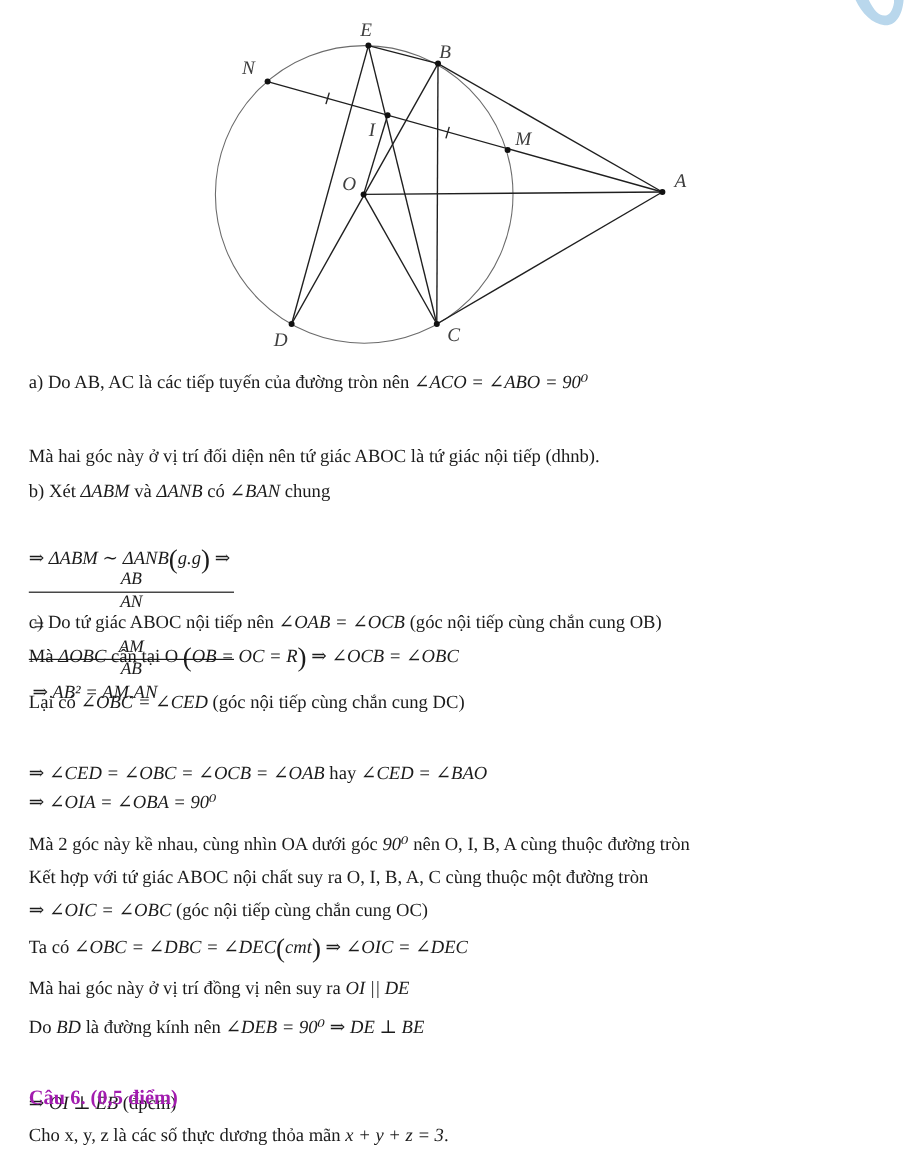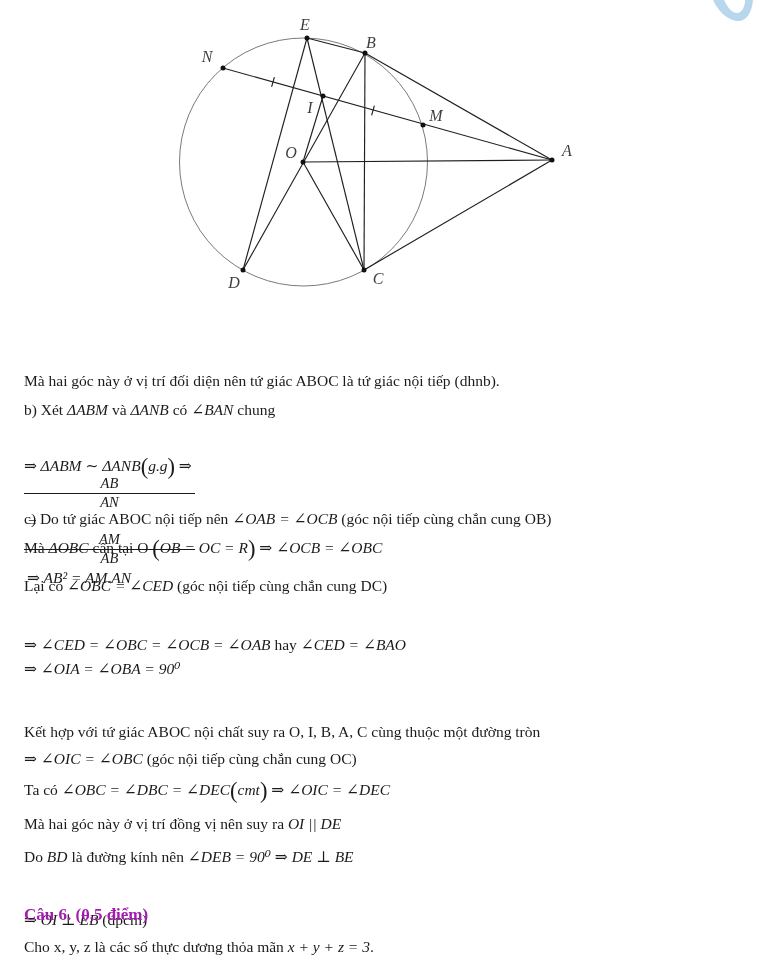--- a/index.html
+++ b/index.html
@@ -71,28 +71,30 @@
       <text x="310" y="113" class="plabel">I</text>
       <text x="436" y="121" class="plabel">M</text>
       <text x="291" y="158" class="plabel">O</text>
       <text x="567" y="156" class="plabel">A</text>
       <text x="234" y="288" class="plabel">D</text>
       <text x="378" y="284" class="plabel">C</text>
     </svg>
 
   <div class="solution">
 
+  <div class="line" style="top: 308px;"><span class="p">a) Do AB, AC là các tiếp tuyến của đường tròn nên  </span><span class="m">∠ACO = ∠ABO = 90⁰</span></div>
       <div class="line" style="top: 370px;"><span class="p">Mà hai góc này ở vị trí đối diện nên tứ giác ABOC là tứ giác nội tiếp (dhnb).</span></div>
       <div class="line" style="top: 399px;"><span class="p">b) Xét </span><span class="m">ΔABM</span><span class="p"> và </span><span class="m">ΔANB</span><span class="p"> có </span><span class="m">∠BAN</span><span class="p"> chung</span></div>
       <div class="line" style="top: 455px;"><span class="m">⇒ ΔABM ∼ ΔANB</span><span class="bp">(</span><span class="m">g.g</span><span class="bp">)</span><span class="m"> ⇒ </span><span class="frac"><span class="num">AB</span><span class="den">AN</span></span><span class="m"> = </span><span class="frac"><span class="num">AM</span><span class="den">AB</span></span><span class="m"> ⇒ AB² = AM.AN</span></div>
       <div class="line" style="top: 508px;"><span class="p">c) Do tứ giác ABOC nội tiếp nên  </span><span class="m">∠OAB = ∠OCB</span><span class="p"> (góc nội tiếp cùng chắn cung OB)</span></div>
       <div class="line" style="top: 537px;"><span class="p">Mà </span><span class="m">ΔOBC</span><span class="p"> cân tại O </span><span class="bp">(</span><span class="m">OB = OC = R</span><span class="bp">)</span><span class="m"> ⇒ ∠OCB = ∠OBC</span></div>
       <div class="line" style="top: 575px;"><span class="p">Lại có  </span><span class="m">∠OBC = ∠CED</span><span class="p"> (góc nội tiếp cùng chắn cung DC)</span></div>
       <div class="line" style="top: 634px;"><span class="m">⇒ ∠CED = ∠OBC = ∠OCB = ∠OAB</span><span class="p"> hay  </span><span class="m">∠CED = ∠BAO</span></div>
       <div class="line" style="top: 658px;"><span class="m">⇒ ∠OIA = ∠OBA = 90⁰</span></div>
+      <div class="line" style="top: 693px;"><span class="p">Mà 2 góc này kề nhau, cùng nhìn OA dưới góc  </span><span class="m">90⁰</span><span class="p">  nên O, I, B, A cùng thuộc đường tròn</span></div>
       <div class="line" style="top: 721px;"><span class="p">Kết hợp với tứ giác ABOC nội chất suy ra O, I, B, A, C cùng thuộc một đường tròn</span></div>
       <div class="line" style="top: 748px;"><span class="m">⇒ ∠OIC = ∠OBC</span><span class="p"> (góc nội tiếp cùng chắn cung OC)</span></div>
       <div class="line" style="top: 779px;"><span class="p">Ta có  </span><span class="m">∠OBC = ∠DBC = ∠DEC</span><span class="bp">(</span><span class="m">cmt</span><span class="bp">)</span><span class="m"> ⇒ ∠OIC = ∠DEC</span></div>
       <div class="line" style="top: 813px;"><span class="p">Mà hai góc này ở vị trí đồng vị nên suy ra </span><span class="m">OI || DE</span></div>
       <div class="line" style="top: 846px;"><span class="p">Do </span><span class="m">BD</span><span class="p"> là đường kính nên </span><span class="m">∠DEB = 90⁰ ⇒ DE ⊥ BE</span></div>
       <div class="line" style="top: 877px; margin-top: 32px;"><span class="m">⇒ OI ⊥ EB</span><span class="p"> (đpcm)</span></div>
       <div class="line red" style="top: 904px;"><span class="p">Câu 6. (0,5 điểm)</span></div>
       <div class="line" style="top: 936px;"><span class="p">Cho x, y, z là các số thực dương thỏa mãn </span><span class="m">x + y + z = 3</span><span class="p">.</span></div>
     </div>
 

